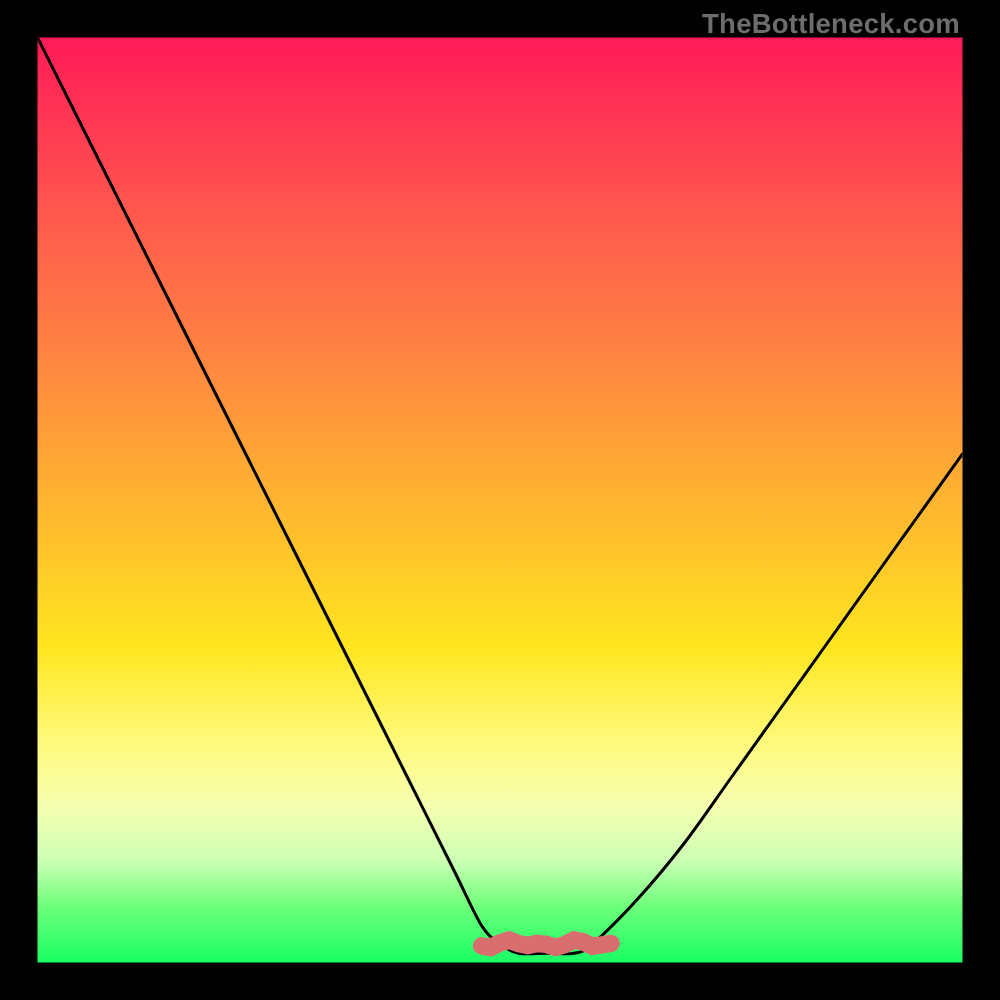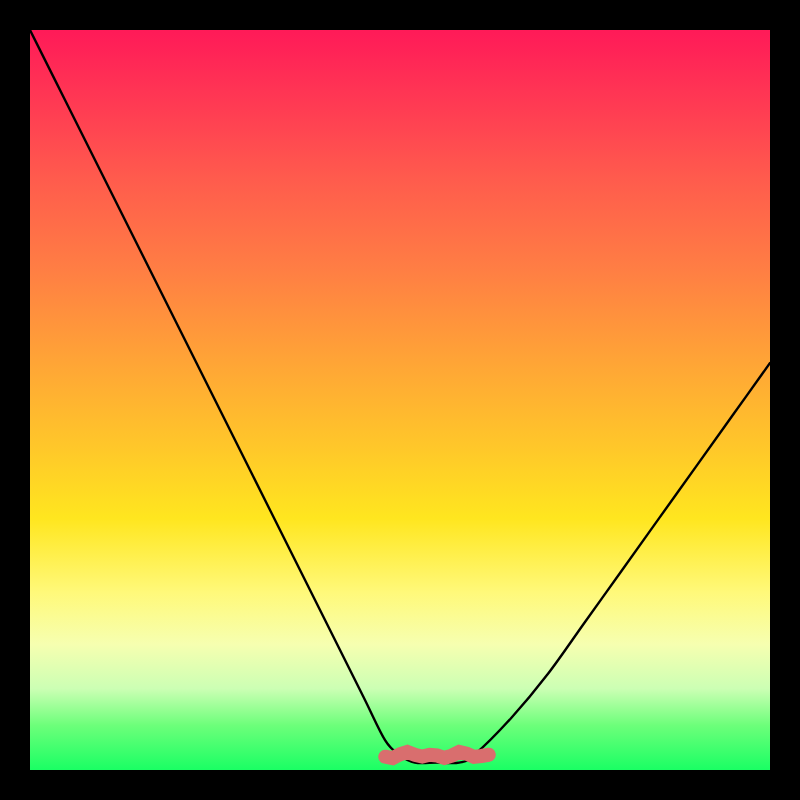--- a/index.html
+++ b/index.html
@@ -58,18 +58,19 @@
     width: 740px;
     height: 740px;
   }
 </style>
 </head>
 <body>
 
 <div class="frame">
   <div class="plot-area"></div>
 
+  <div class="watermark">TheBottleneck.com</div>
 
   <svg class="overlay" viewBox="0 0 740 740" preserveAspectRatio="none">
     <path id="curve-path" fill="none" stroke="#000" stroke-width="2.4" stroke-linejoin="round" stroke-linecap="round" d="M 0 0 C 6.166666666666667 12.333333333333334, 24.666666666666664 49.33333333333333, 37 74 C 49.333333333333336 98.66666666666667, 61.666666666666664 123.33333333333333, 74 148 C 86.33333333333333 172.66666666666666, 98.66666666666667 197.33333333333334, 111 222 C 123.33333333333333 246.66666666666666, 135.66666666666666 271.3333333333333, 148 296 C 160.33333333333334 320.6666666666667, 172.66666666666666 345.3333333333333, 185 370 C 197.33333333333334 394.6666666666667, 209.66666666666666 419.3333333333333, 222 444 C 234.33333333333334 468.6666666666667, 246.66666666666666 493.3333333333333, 259 518 C 271.3333333333333 542.6666666666666, 283.6666666666667 567.3333333333334, 296 592 C 308.3333333333333 616.6666666666666, 323.1333333333333 646.2666666666667, 333 666 C 342.8666666666667 685.7333333333333, 349.0333333333333 700.5333333333333, 355.2 710.4 C 361.3666666666667 720.2666666666667, 365.06666666666666 721.5, 370 725.2 C 374.93333333333334 728.9000000000001, 378.6333333333333 731.3666666666667, 384.8 732.6 C 390.9666666666667 733.8333333333334, 399.6000000000001 732.6, 407.00000000000006 732.6 C 414.40000000000003 732.6, 423.0333333333333 733.8333333333334, 429.2 732.6 C 435.3666666666667 731.3666666666667, 435.3666666666667 732.6, 444 725.2 C 452.6333333333333 717.8000000000001, 468.6666666666667 701.7666666666668, 481 688.2 C 493.3333333333333 674.6333333333333, 505.6666666666667 659.8333333333333, 518 643.8 C 530.3333333333334 627.7666666666667, 542.6666666666666 609.2666666666667, 555 592 C 567.3333333333334 574.7333333333333, 579.6666666666666 557.4666666666667, 592 540.2 C 604.3333333333334 522.9333333333334, 616.6666666666666 505.66666666666663, 629 488.4 C 641.3333333333334 471.1333333333333, 653.6666666666666 453.8666666666667, 666 436.6 C 678.3333333333334 419.33333333333337, 690.6666666666666 402.0666666666667, 703 384.8 C 715.3333333333334 367.5333333333333, 733.8333333333334 341.63333333333327, 740 332.99999999999994"></path>
     <path id="highlight-path" fill="none" stroke="#d96e6e" stroke-width="14" stroke-linecap="round" d="M 355.2 726.7 L 362.59999999999997 728.115744573311 L 370 724.3481146539068 L 377.40000000000003 721.992262422319 L 384.8 724.8430890777761 L 392.20000000000005 726.4807805261008 L 399.6 724.7522899387269 L 407.00000000000006 725.4635137301011 L 414.40000000000003 727.8308506015114 L 421.79999999999995 725.6281649156576 L 429.2 721.9105096234139 L 436.59999999999997 723.5682152194336 L 444 726.9080909406024 L 451.4 725.9541213171327 L 458.8 724.7555549867639"></path>
   </svg>
 </div>
 
 </body></html>

